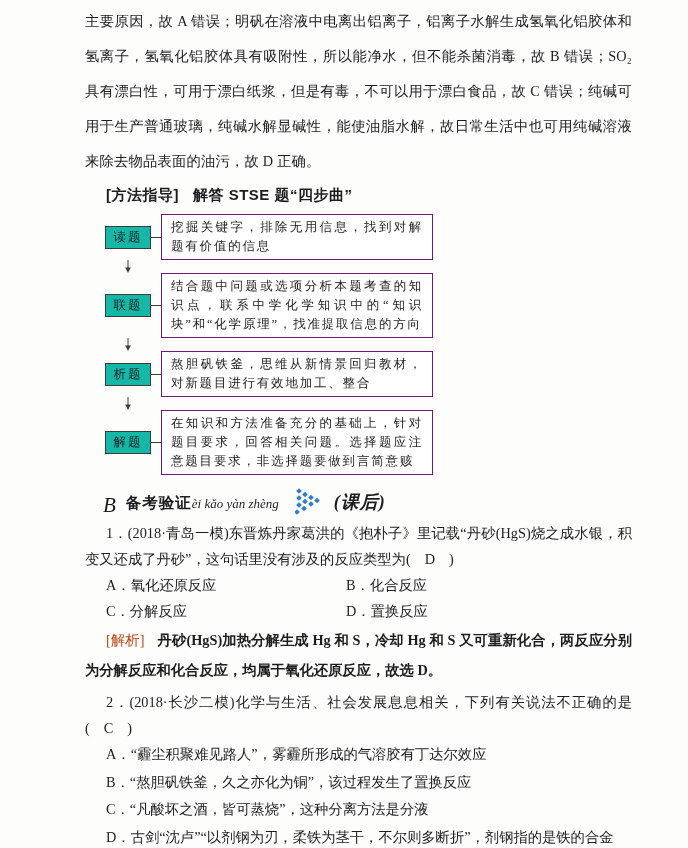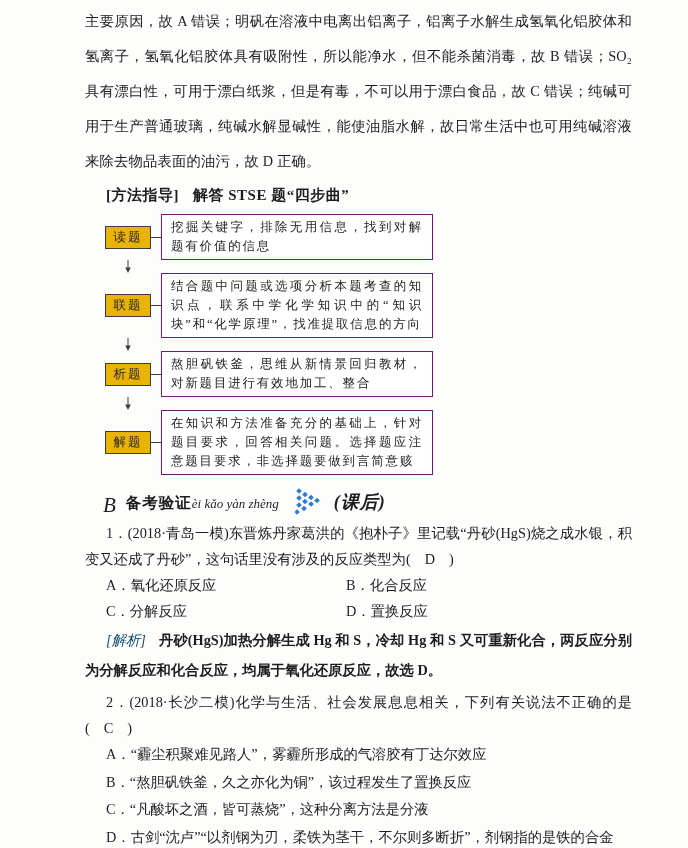--- a/index.html
+++ b/index.html
@@ -18,39 +18,39 @@
     line-height: 35px;
     letter-spacing: 0.2px;
   }
 
   
   .method-heading {
     margin: 7px 0 9px 0;
     text-indent: 21px;
     font-weight: bold;
     font-size: 15px;
-    font-family: Liberation Serif, serif;
+    font-family: Liberation Sans, sans-serif;
     letter-spacing: 0.5px;
   }
   .mh-title { margin-left: 14px; }
 
   
   .flowchart { margin-left: 20px; }
   .step-row {
     display: grid;
     grid-template-columns: 46px 10px 272px;
     align-items: center;
   }
   .step-label {
     border: 1px solid #3c3c3c;
     font-size: 12.5px;
     text-align: center;
     padding: 2px 0;
     letter-spacing: 2px;
-    background: #eab308;
+    background: #14b8a6;
   }
   .step-dash { border-top: 1px solid #3c3c3c; width: 10px; height: 0; }
   .step-desc {
     border: 1px solid #701a75;
     font-size: 12.5px;
     line-height: 19px;
     letter-spacing: 1.8px;
     text-align: justify;
     padding: 3px 9px;
     background: #fff;
@@ -106,21 +106,21 @@
     grid-template-columns: 240px auto;
     line-height: 26px;
   }
   .options-list { margin-left: 21px; line-height: 27.5px; }
   .analysis {
     text-indent: 21px;
     line-height: 29.5px;
     text-align: justify;
     margin-top: 2px;
   }
-  .analysis-label { color: #0c4a6e; font-style: italic; }
+  .analysis-label { color: #c2410c; }
   .analysis-body { margin-left: 13px; font-weight: bold; }
 </style>
 </head>
 <body>
 
 <div class="page">
 
   <p class="top-para">主要原因，故 A 错误；明矾在溶液中电离出铝离子，铝离子水解生成氢氧化铝胶体和氢离子，氢氧化铝胶体具有吸附性，所以能净水，但不能杀菌消毒，故 B 错误；SO₂具有漂白性，可用于漂白纸浆，但是有毒，不可以用于漂白食品，故 C 错误；纯碱可用于生产普通玻璃，纯碱水解显碱性，能使油脂水解，故日常生活中也可用纯碱溶液来除去物品表面的油污，故 D 正确。</p>
 
   <p class="method-heading">

